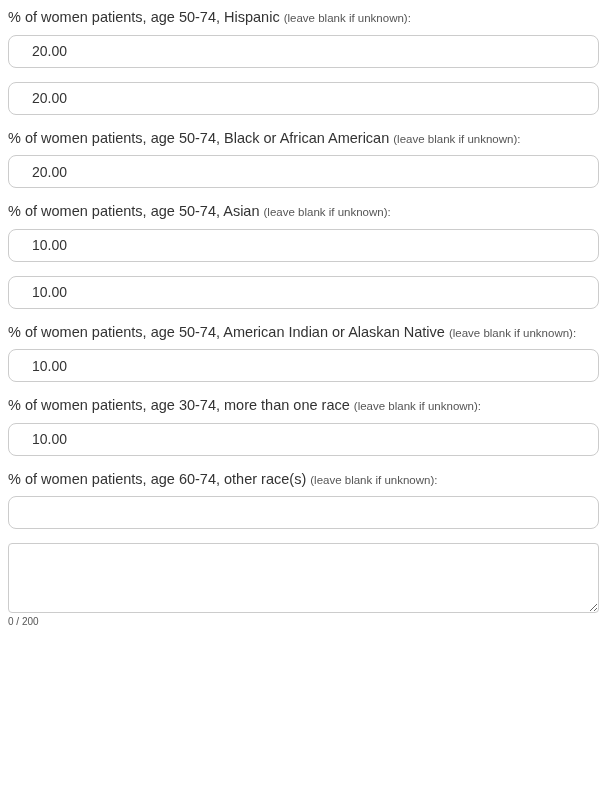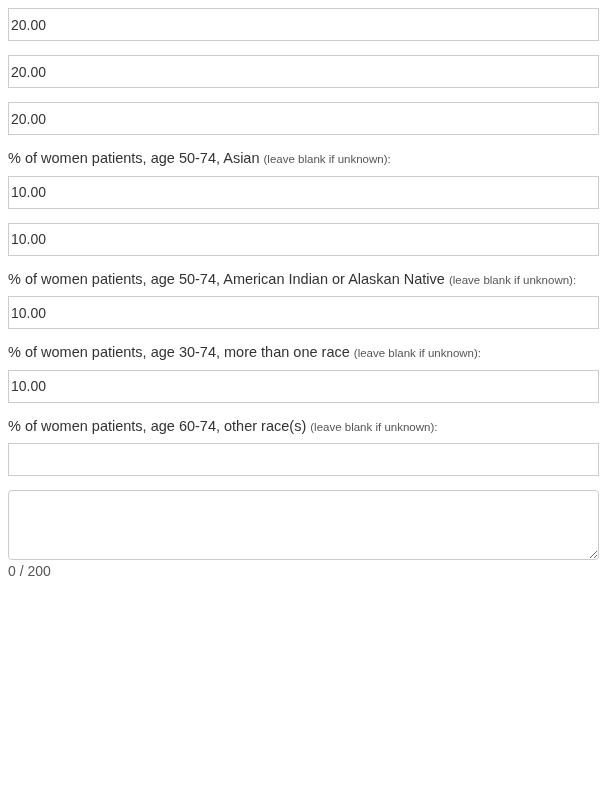--- a/index.html
+++ b/index.html
@@ -31,67 +31,75 @@
   }
   .field-label .hint {
     font-size: 11.5px;
     color: #555555;
   }
   .text-input {
     display: block;
     box-sizing: border-box;
     width: 100%;
     height: 33px;
-    padding: 4px 2px;
+    padding: 4px 23px;
     font-family: "Liberation Sans", sans-serif;
     font-size: 14px;
     color: #333333;
     background: #ffffff;
     border: 1px solid #cccccc;
-    border-radius: 0;
+    border-radius: 8px;
     outline: none;
   }
   .textarea {
     display: block;
     box-sizing: border-box;
     width: 100%;
     height: 70px;
     padding: 6px 10px;
     font-family: "Liberation Sans", sans-serif;
     font-size: 14px;
     color: #333333;
     background: #ffffff;
     border: 1px solid #cccccc;
     border-radius: 4px;
     outline: none;
     resize: vertical;
   }
   .char-counter {
-    font-size: 14px;
+    font-size: 10px;
     color: #555555;
     margin-top: 3px;
   }
   .comments-field {
     margin-bottom: 0;
   }
 </style>
 </head>
 <body>
 
 <div class="form">
 
   <div class="field">
+    <div class="field-label">
+      <span>% of women patients, age 50-74, Hispanic</span>
+      <span class="hint">(leave blank if unknown):</span>
+    </div>
     <input class="text-input" type="text" value="20.00" style="">
   </div>
 
   <div class="field">
     <input class="text-input" type="text" value="20.00" style="">
   </div>
 
   <div class="field">
+    <div class="field-label">
+      <span>% of women patients, age 50-74, Black or African American</span>
+      <span class="hint">(leave blank if unknown):</span>
+    </div>
     <input class="text-input" type="text" value="20.00" style="">
   </div>
 
   <div class="field">
     <div class="field-label">
       <span>% of women patients, age 50-74, Asian</span>
       <span class="hint">(leave blank if unknown):</span>
     </div>
     <input class="text-input" type="text" value="10.00" style="">
   </div>

